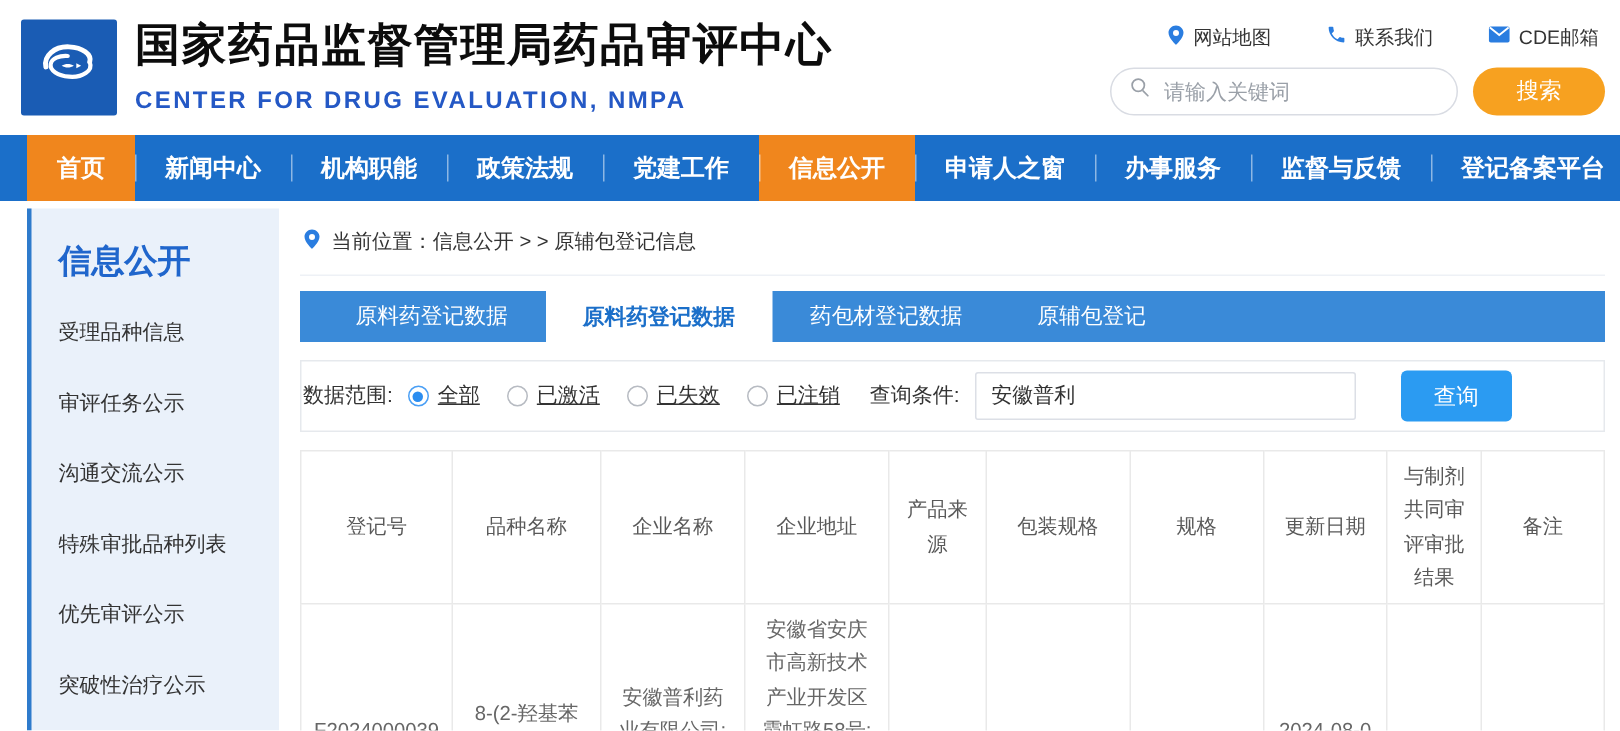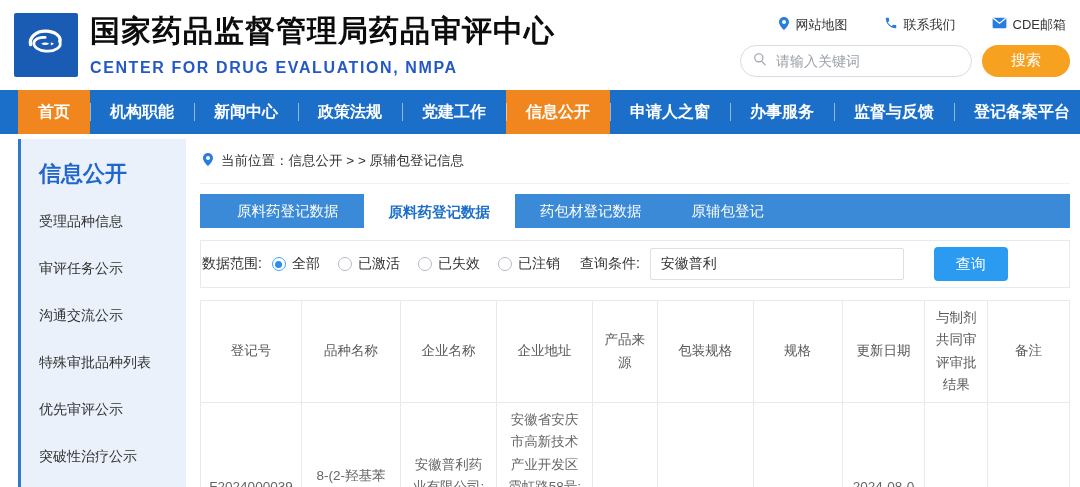--- a/index.html
+++ b/index.html
@@ -34,21 +34,21 @@
   .sidebar-item{font-size:14px;color:#333;margin-bottom:29px;cursor:pointer;}
   .main{flex:1;margin-left:14px;min-width:0;display:flex;flex-direction:column;}
   
   .breadcrumb{display:flex;align-items:center;gap:7px;font-size:13.5px;color:#333;padding:13px 0 13px 2px;border-bottom:1px solid #eef1f6;}
   
   .tabbar{margin-top:10px;background:#3a8ad8;height:34px;display:flex;padding-left:12px;}
   .tab{color:#fff;font-size:14.5px;padding:0 25px;line-height:34px;height:34px;cursor:pointer;white-space:nowrap;}
   .tab.active{background:#fff;color:#1b6fc9;height:40px;line-height:36px;font-weight:bold;}
   
   .filter{margin-top:12px;border:1px solid #e6e9ed;height:46px;display:flex;align-items:center;padding:0 1px;font-size:14px;color:#333;flex-shrink:0;}
-  .radio-group{display:flex;align-items:center;gap:18px;margin-left:10px;}
+  .radio-group{display:flex;align-items:center;gap:18px;margin-left:10px;text-decoration:underline;}
   .radio-opt{display:flex;align-items:center;gap:6px;cursor:pointer;}
   .radio{width:14px;height:14px;border-radius:50%;border:1px solid #b7bbc2;box-sizing:border-box;position:relative;background:#fff;}
   .radio.checked{border-color:#4a9ff5;}
   .radio.checked::after{content:"";position:absolute;left:2.5px;top:2.5px;right:2.5px;bottom:2.5px;border-radius:50%;background:#2b8df0;}
   .query-label{margin-left:20px;}
   .query-input{width:232px;height:30px;border:1px solid #dcdfe6;border-radius:2px;padding:0 10px;font-size:14px;color:#333;margin-left:10px;font-family:inherit;outline:none;}
   .query-btn{width:74px;height:34px;border:none;border-radius:4px;background:#2b9bf2;color:#fff;font-size:15px;margin-left:30px;cursor:pointer;font-family:inherit;}
   
   .table-wrap{margin-top:12px;}
   table{width:100%;border-collapse:collapse;table-layout:fixed;}
@@ -112,22 +112,22 @@
         </span>
         <input type="text" placeholder="请输入关键词" style="">
       </div>
       <button class="search-btn">搜索</button>
     </div>
   </div>
 </div>
 
 <div class="nav">
   <div class="nav-item active">首页</div>
+  <div class="nav-item">新闻中心</div>
   <div class="nav-item">机构职能</div>
-  <div class="nav-item">新闻中心</div>
   <div class="nav-item">政策法规</div>
   <div class="nav-item">党建工作</div>
   <div class="nav-item active">信息公开</div>
   <div class="nav-item">申请人之窗</div>
   <div class="nav-item">办事服务</div>
   <div class="nav-item">监督与反馈</div>
   <div class="nav-item">登记备案平台</div>
 </div>
 
 <div class="page">

